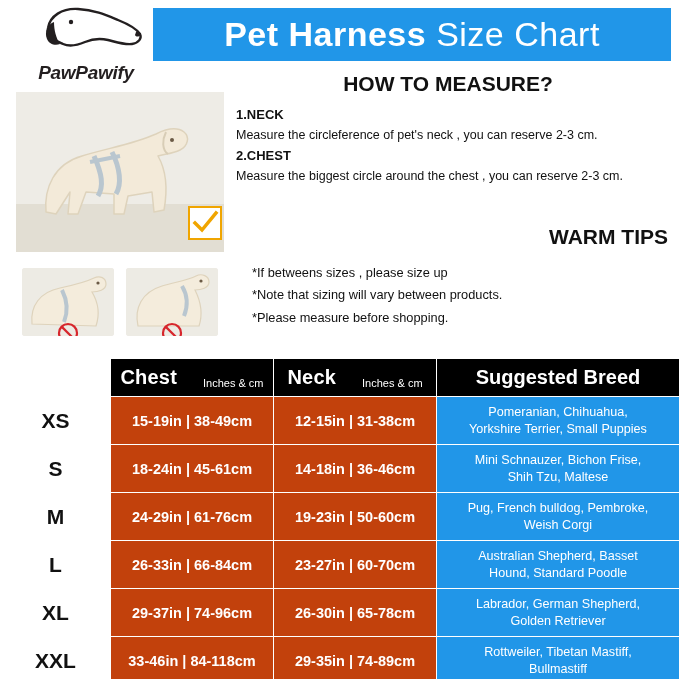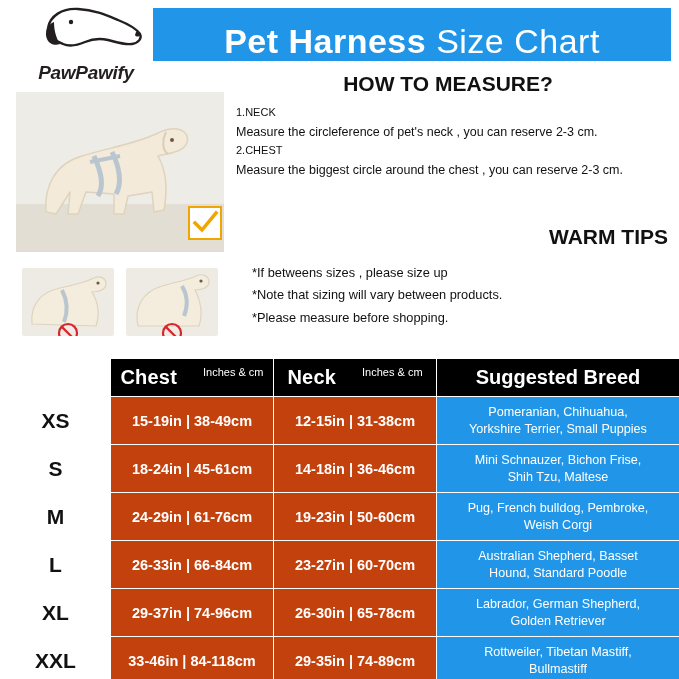--- a/index.html
+++ b/index.html
@@ -22,21 +22,21 @@
 
   
   .header {
     position: absolute;
     left: 153px;
     top: 8px;
     width: 518px;
     height: 53px;
     background: #2196e8;
     display: flex;
-    align-items: flex-end;
+    align-items: center;
     justify-content: center;
   }
   .header-title {
     color: #ffffff;
     font-size: 34px;
     font-weight: bold;
     letter-spacing: 0.5px;
     white-space: nowrap;
   }
   .header-title .light {
@@ -85,22 +85,22 @@
   .measure-body {
     position: absolute;
     left: 236px;
     top: 104px;
     width: 436px;
     color: #111111;
     font-size: 12.5px;
     line-height: 1.62;
   }
   .measure-body .step {
-    font-weight: normal;
-    font-size: 11px;
+    font-weight: bold;
+    font-size: 13px;
   }
 
   
   .tips-title {
     position: absolute;
     left: 228px;
     top: 225px;
     width: 440px;
     text-align: right;
     font-size: 21px;
@@ -199,21 +199,21 @@
     font-weight: bold;
     letter-spacing: 0.2px;
   }
   .hdr-unit {
     font-size: 11px;
     font-weight: normal;
     margin-left: 24px;
   }
   .hdr-cell-inner {
     display: flex;
-    align-items: flex-start;
+    align-items: flex-end;
     justify-content: center;
     gap: 2px;
   }
   .hdr-breed {
     font-size: 20px;
     font-weight: bold;
   }
 
   td.size-cell {
     background: #ffffff;

